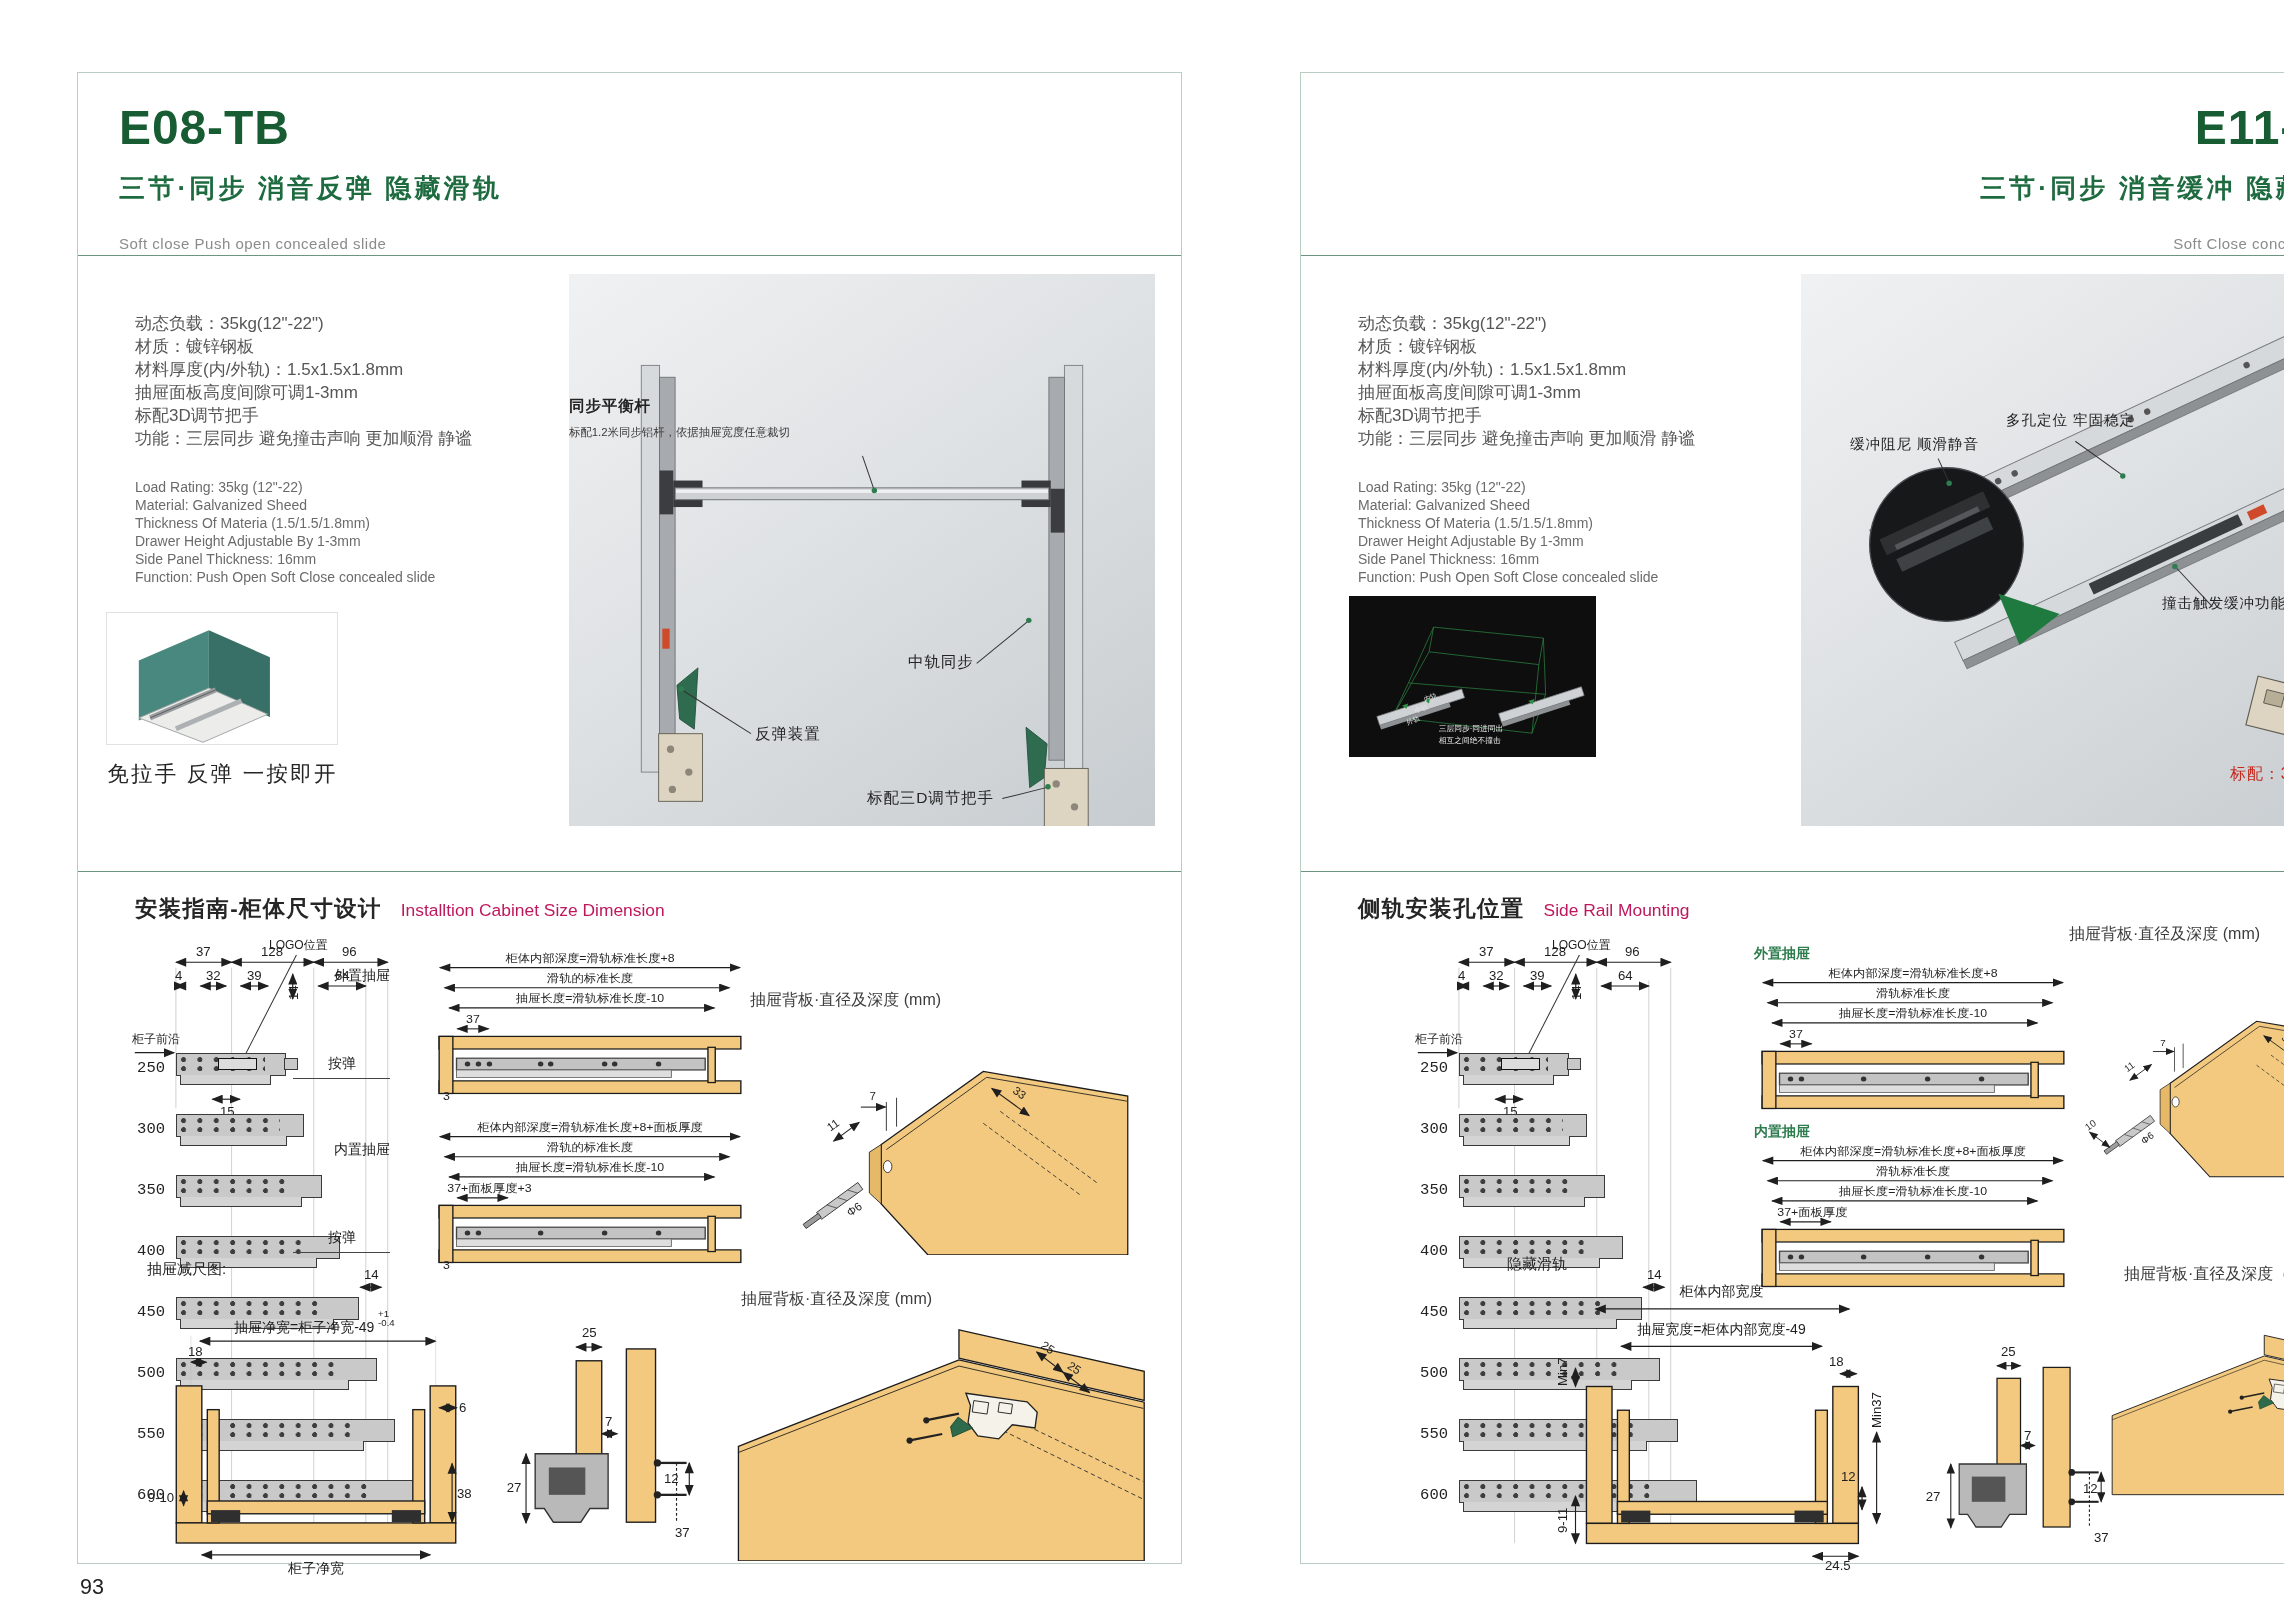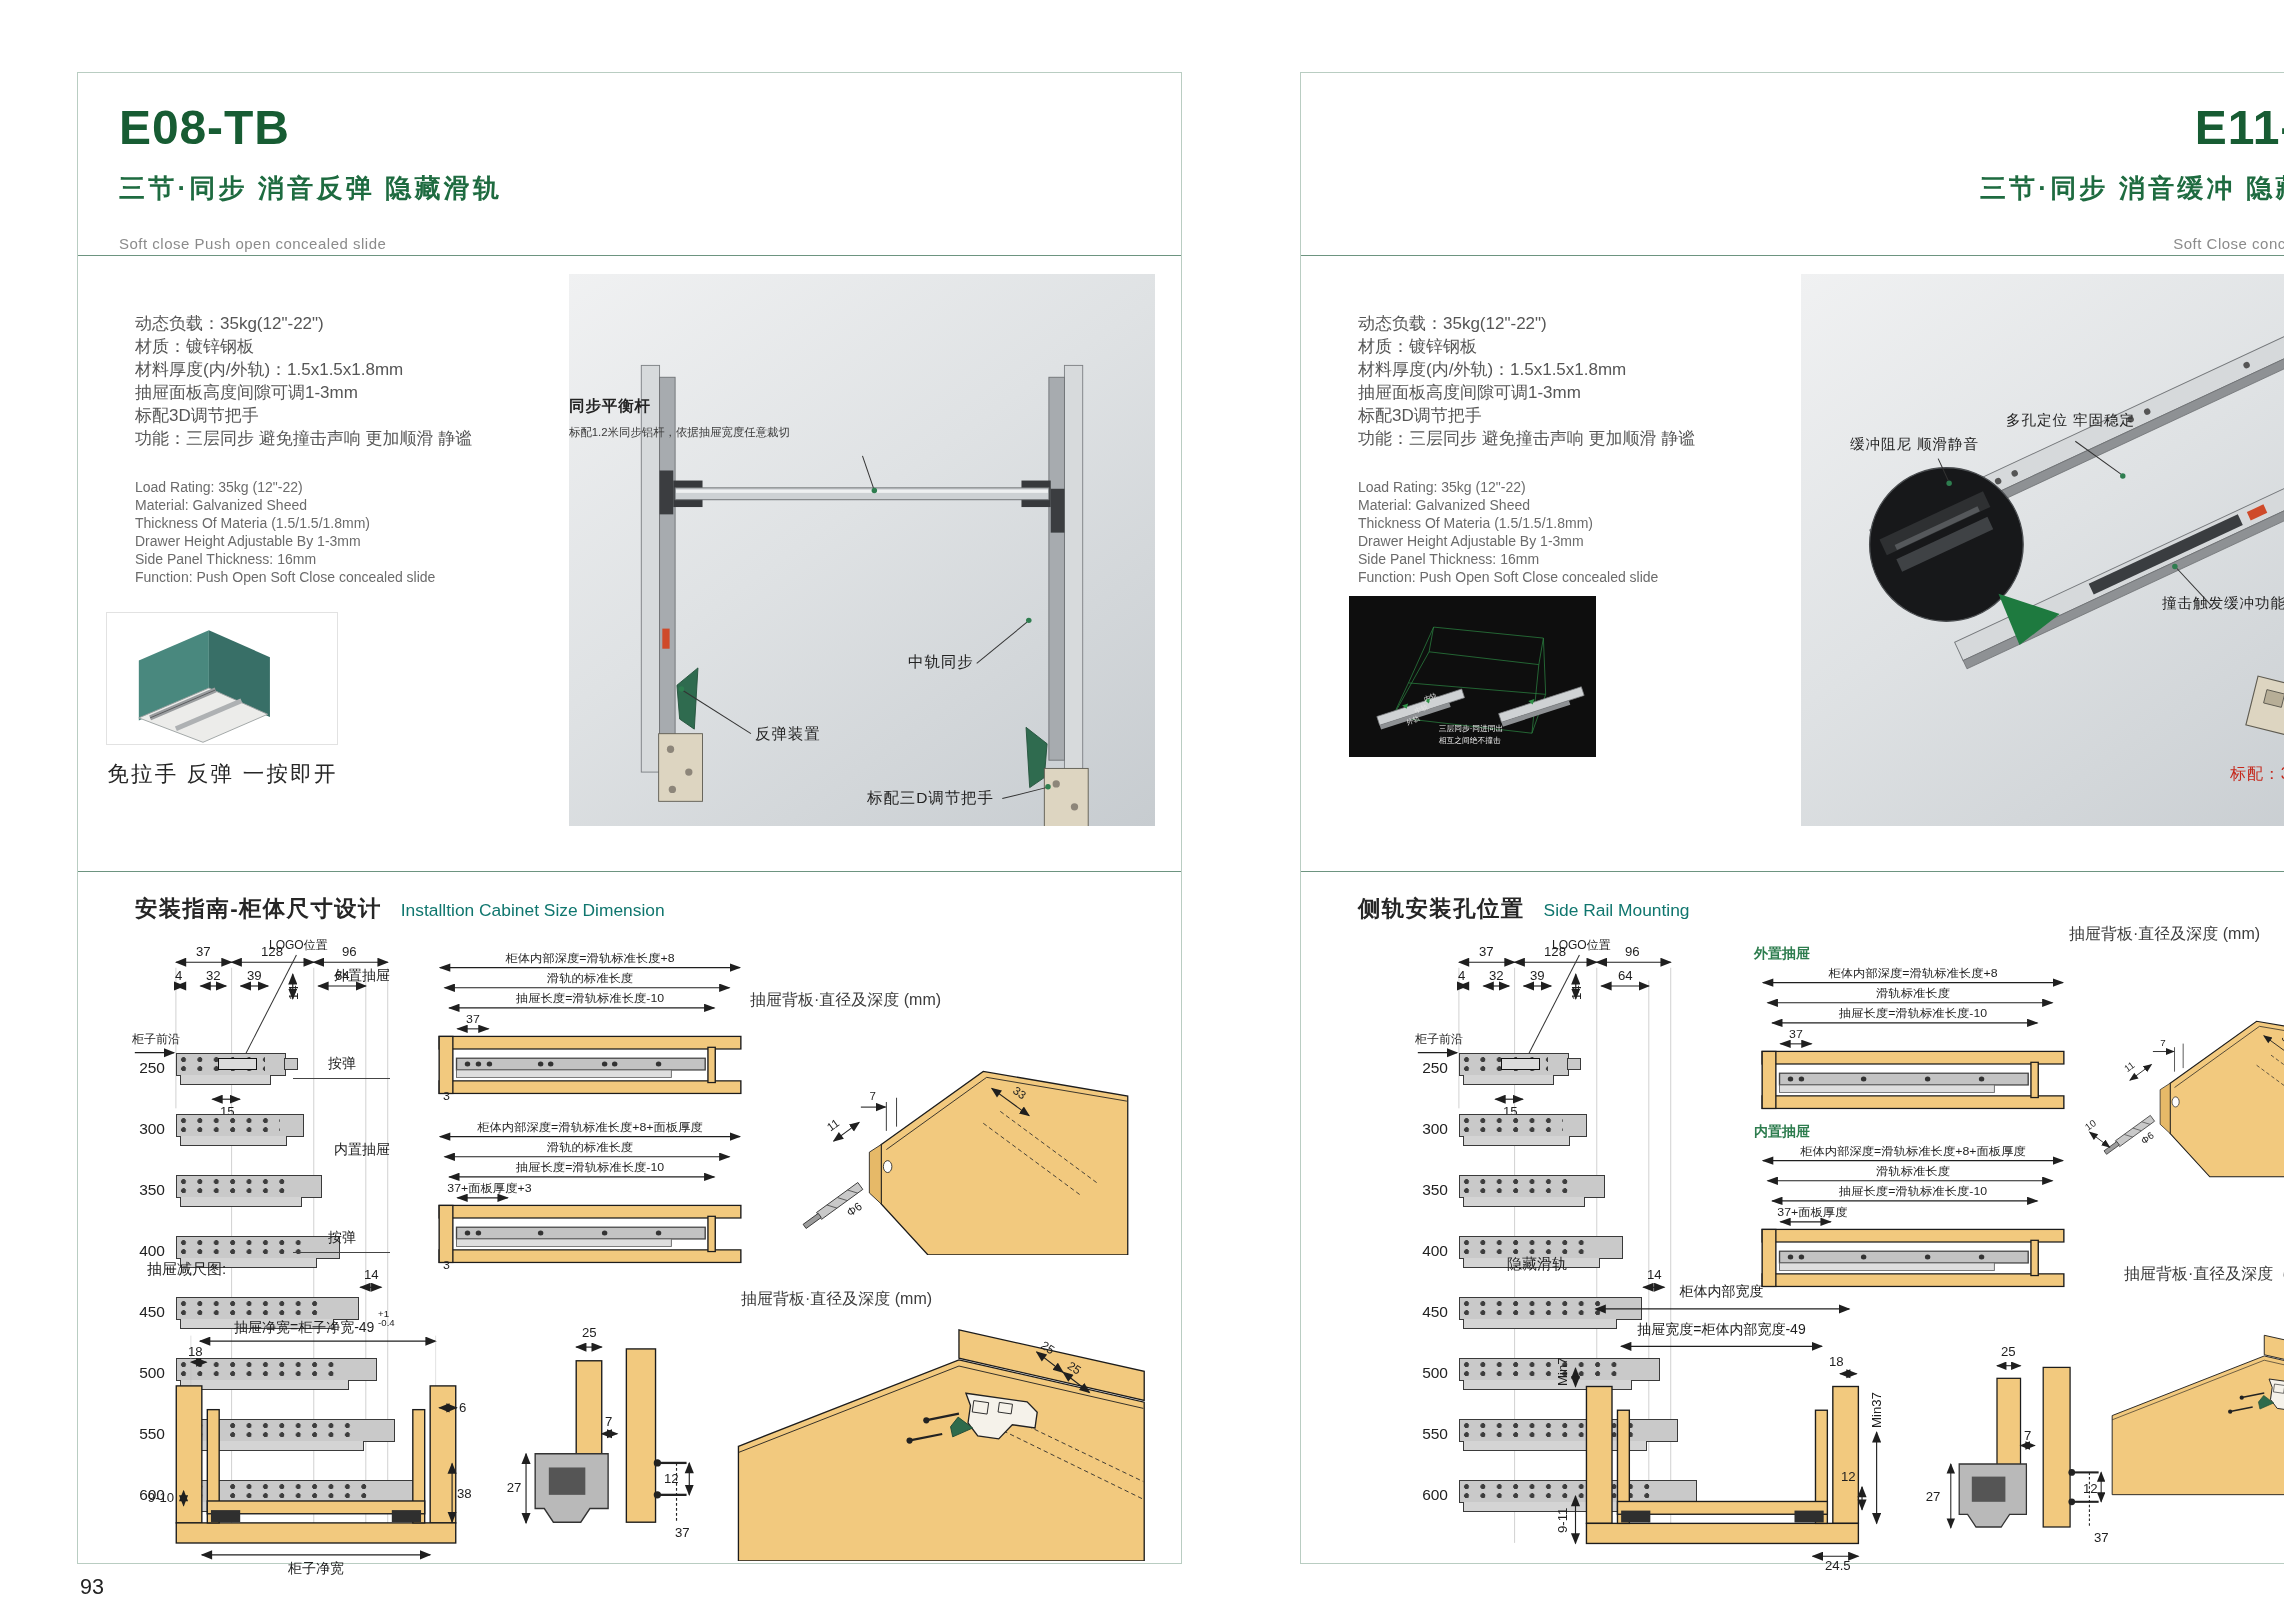--- a/index.html
+++ b/index.html
@@ -16,29 +16,29 @@
 .specs-cn{top:239px;font-size:17px;line-height:23px;color:#565656;}
 .specs-en{top:405px;font-size:14px;line-height:18px;color:#6b6b6b;}
 .photo{position:absolute;background:linear-gradient(145deg,#f0f1f2 0%,#dfe2e4 45%,#c7ccd0 100%);}
 .plabel{position:absolute;font-size:15.5px;color:#232323;letter-spacing:0.9px;white-space:nowrap;}
 .pnote{position:absolute;font-size:11.4px;color:#3a3a3a;white-space:nowrap;}
 .center{left:0;right:0;text-align:left;}
 .feature{position:absolute;background:#fff;border:0.9px solid #e2e2e2;}
 .feature-cap{position:absolute;font-size:21.5px;color:#262626;letter-spacing:2.3px;text-align:center;white-space:nowrap;}
 .section{position:absolute;left:57px;white-space:nowrap;}
 .section .cn{font-size:22.4px;font-weight:700;color:#262626;letter-spacing:1.4px;}
-.section .en{font-size:17.4px;color:#0f766e;margin-left:19px;}
+.section .en{font-size:17.4px;color:#be185d;margin-left:19px;}
 .dtx{position:absolute;font-size:13.2px;color:#1f1f1f;white-space:nowrap;}
 .small{font-size:12px;}
 .green{color:#2e7d4f;}
 .red{color:#c5281c;}
 .vert{transform:rotate(-90deg);transform-origin:left top;}
 .pagenum{position:absolute;font-size:21.5px;color:#222;}
 .stack{position:absolute;width:285px;height:614px;}
-.rail-rows{position:absolute;left:0;top:105px;right:0;}
+.rail-rows{position:absolute;left:0;top:105px;right:0;font-family:Liberation Mono, monospace;}
 .rail-row{position:relative;height:61px;}
 .rail-len{position:absolute;left:0;top:10px;width:33px;text-align:right;font-size:15.5px;color:#222;}
 .rail-bar{position:absolute;left:44px;top:3.7px;height:23px;background:#c9c9c9;border:1.4px solid #3a3a3a;}
 .rail-holes{position:absolute;left:1.8px;top:0.9px;width:80%;height:18px;opacity:.9;
  background-image:radial-gradient(circle 2.7px at 4.6px 4.6px,#2e2e2e 2.3px,rgba(0,0,0,0) 2.7px),radial-gradient(circle 2.7px at 4.6px 13.7px,#2e2e2e 2.3px,rgba(0,0,0,0) 2.7px);
  background-size:16.4px 20px;}
 .rail-sub{position:absolute;left:2.7px;top:100%;width:85%;height:10px;background:#d4d4d4;border:1.4px solid #3a3a3a;border-top:0;}
 .rail-bar.first::after{content:'';position:absolute;right:-12.8px;top:4.6px;width:12px;height:10px;background:#c9c9c9;border:1.4px solid #3a3a3a;}
 .logo-box{position:absolute;left:38%;top:4.1px;width:39px;height:12px;border:1.4px solid #111;background:#dcdcdc;}
 .guides line{stroke:#bdbdbd;stroke-width:1.5;}

